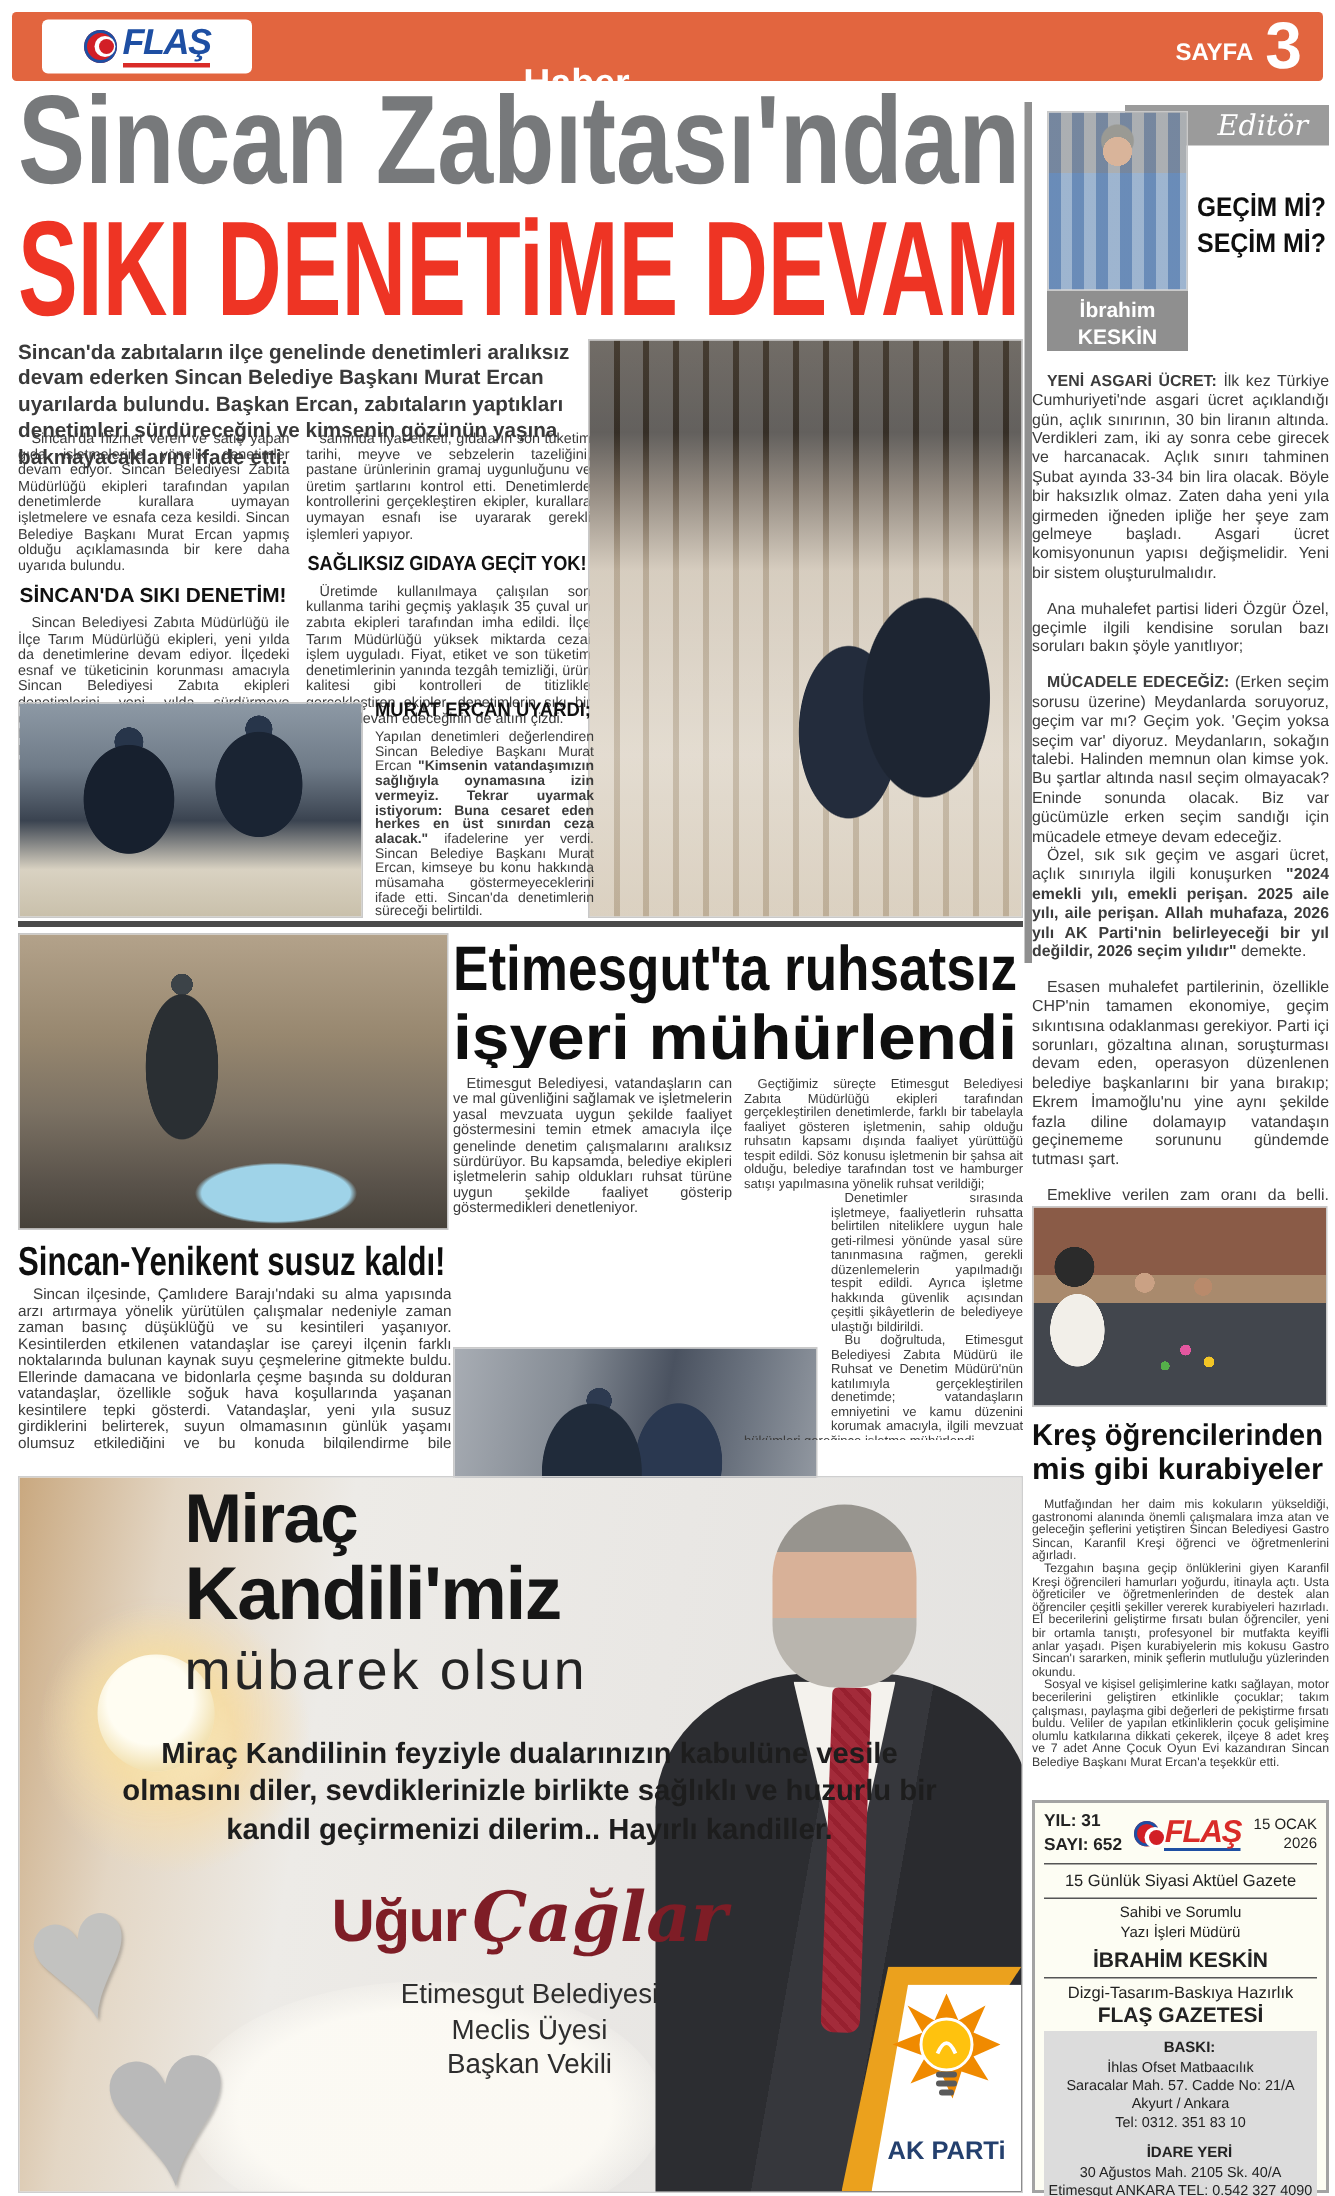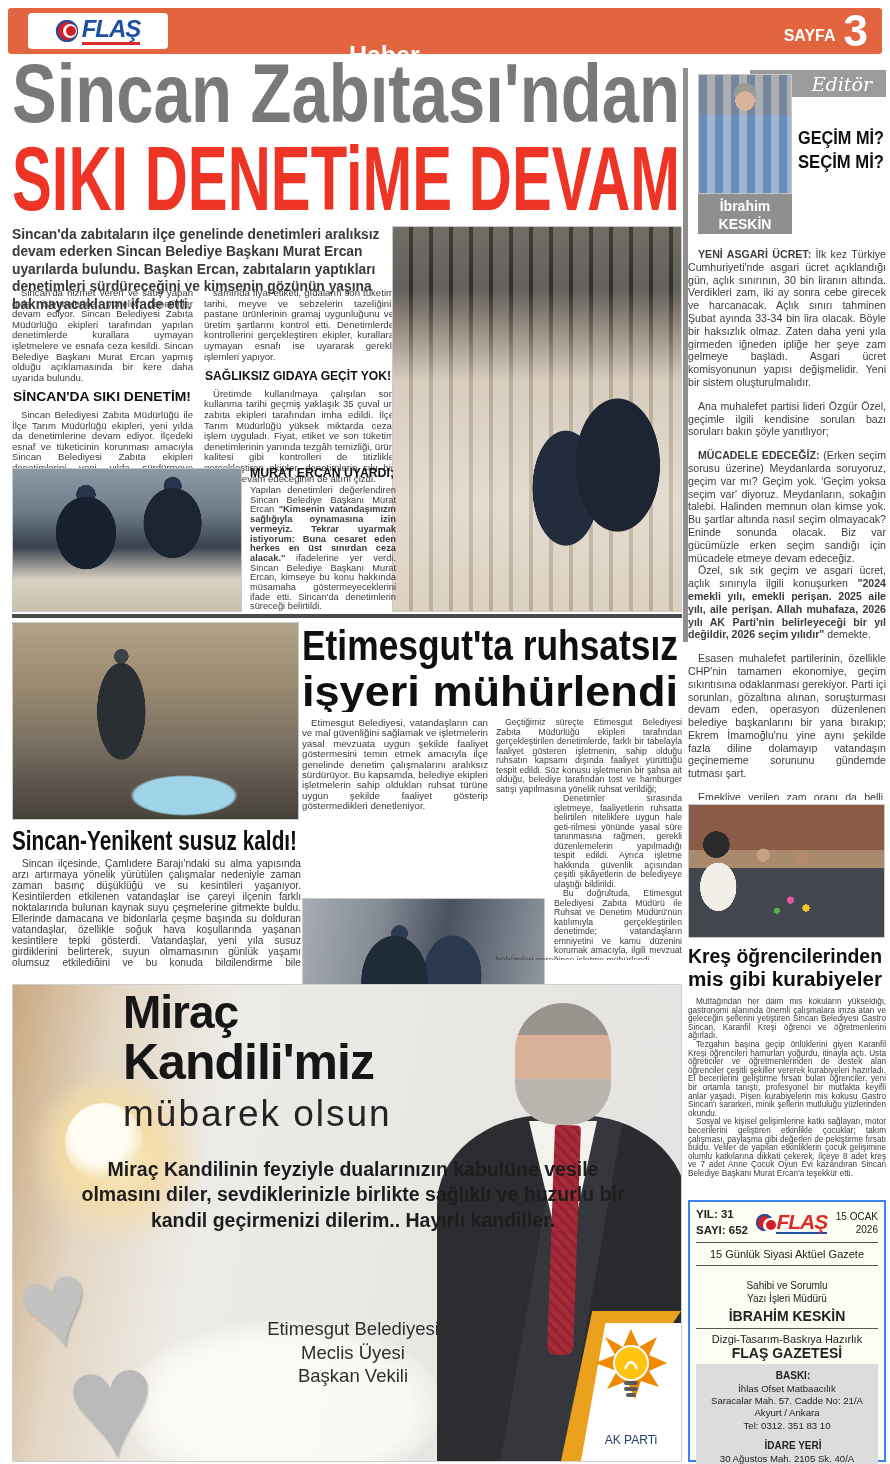--- a/index.html
+++ b/index.html
@@ -138,34 +138,34 @@
   .pol-head { position:absolute; left:78px; top:0; width:96px; height:122px; border-radius:48px 48px 42px 42px;
     background:linear-gradient(180deg, #97948e 0 26%, #d8b198 26% 62%, #b9b5ae 62% 100%); }
   .pol-suit { position:absolute; left:0px; top:112px; width:250px; height:348px; border-radius:110px 110px 0 0 / 90px 90px 0 0;
     background:linear-gradient(100deg, #2c2d31 0 40%, #36373c 40% 60%, #2a2b2f 60% 100%); }
   .pol-shirt { position:absolute; left:92px; top:118px; width:68px; height:150px; background:#f4f2ed; clip-path:polygon(0 0, 100% 0, 52% 100%); }
   .pol-tie { position:absolute; left:114px; top:122px; width:26px; height:230px; background:repeating-linear-gradient(45deg, #a32b3a 0 5px, #97202f 5px 8px); border-radius:4px 4px 8px 8px; transform:rotate(2deg); }
   .ak-corner { position:absolute; right:0; bottom:0; width:120px; height:150px; }
   .ak-swoosh { position:absolute; right:0; bottom:0; width:120px; height:150px; background:#F5A81C; clip-path:polygon(100% 0, 26% 0, 0 100%, 18% 100%); opacity:.95; }
   .ak-white { position:absolute; right:0; bottom:0; width:108px; height:138px; background:#fff; clip-path:polygon(100% 0, 30% 0, 8px 100%, 100% 100%); }
   .ak-inner { position:absolute; right:4px; bottom:4px; width:92px; height:128px; text-align:center; }
-  .ak-label { font-size:12px; font-weight:400; color:#24406E; letter-spacing:0; margin-top:14px; }
-
-  
-  .masthead { position:absolute; left:688px; top:1200px; width:198px; height:262px; background:#FDFDF3; border:2px solid #3b82f6; padding:5px 6px; }
+  .ak-label { font-size:17px; font-weight:700; color:#24406E; letter-spacing:0; margin-top:4px; }
+
+  
+  .masthead { position:absolute; left:688px; top:1200px; width:198px; height:262px; background:#FDFDF3; border:2px solid #a3a3a3; padding:5px 6px; }
   .mh-row { display:flex; align-items:center; justify-content:space-between; }
   .mh-issue { font-size:11.5px; font-weight:800; color:#222; line-height:1.35; }
   .mh-logo { display:flex; align-items:center; gap:3px; }
   .mh-logo .emblem { width:17px; height:17px; }
   .mh-word { font-size:21px; font-weight:900; font-style:italic; color:#D92B28; letter-spacing:-1px; border-bottom:2px solid #1E4FA3; line-height:1; }
   .mh-date { font-size:10px; color:#222; text-align:right; line-height:1.3; }
   .mh-hr { border:none; border-top:1px solid #555; margin:4px 0; }
   .mh-center { text-align:center; color:#222; }
   .mh-tag { font-size:11px; padding:1px 0; }
-  .mh-owner-label { font-size:10px; line-height:1.25; margin-top:14px; }
+  .mh-owner-label { font-size:10px; line-height:1.25; margin-top:4px; }
   .mh-owner { font-size:14px; font-weight:800; margin:3px 0 2px; }
   .mh-prep-label { font-size:11px; margin-top:2px; }
   .mh-prep { font-size:14px; font-weight:800; margin-bottom:3px; }
   .mh-gray { background:#DCDCDC; margin-top:2px; padding:5px 3px; font-size:9.6px; line-height:1.3; text-align:center; color:#222; }
   .mh-gray b { font-size:10px;padding-left:12px; }
   .mh-block + .mh-block { margin-top:7px; }
 
   svg text { font-family:"Liberation Sans", sans-serif; font-weight:bold; }
 </style>
 </head>
@@ -310,20 +310,24 @@
       <div class="pol-tie"></div>
       <div class="pol-head"></div>
     </div>
 
     <div class="ad-copy">
       <div class="ad-t1">Miraç</div>
       <div class="ad-t2">Kandili'miz</div>
       <div class="ad-t3">mübarek olsun</div>
     </div>
     <div class="ad-msg">Miraç Kandilinin feyziyle dualarınızın kabulüne vesile olmasını diler, sevdiklerinizle birlikte sağlıklı ve huzurlu bir kandil geçirmenizi dilerim.. Hayırlı kandiller.</div>
+    <div class="ad-sign">
+      <span class="sign-first">Uğur</span>
+      <span class="sign-last">Çağlar</span>
+    </div>
     <div class="ad-titles">
       <div>Etimesgut Belediyesi</div>
       <div>Meclis Üyesi</div>
       <div>Başkan Vekili</div>
     </div>
 
     <div class="ak-corner">
       <div class="ak-swoosh"></div>
       <div class="ak-white"></div>
       <div class="ak-inner">

